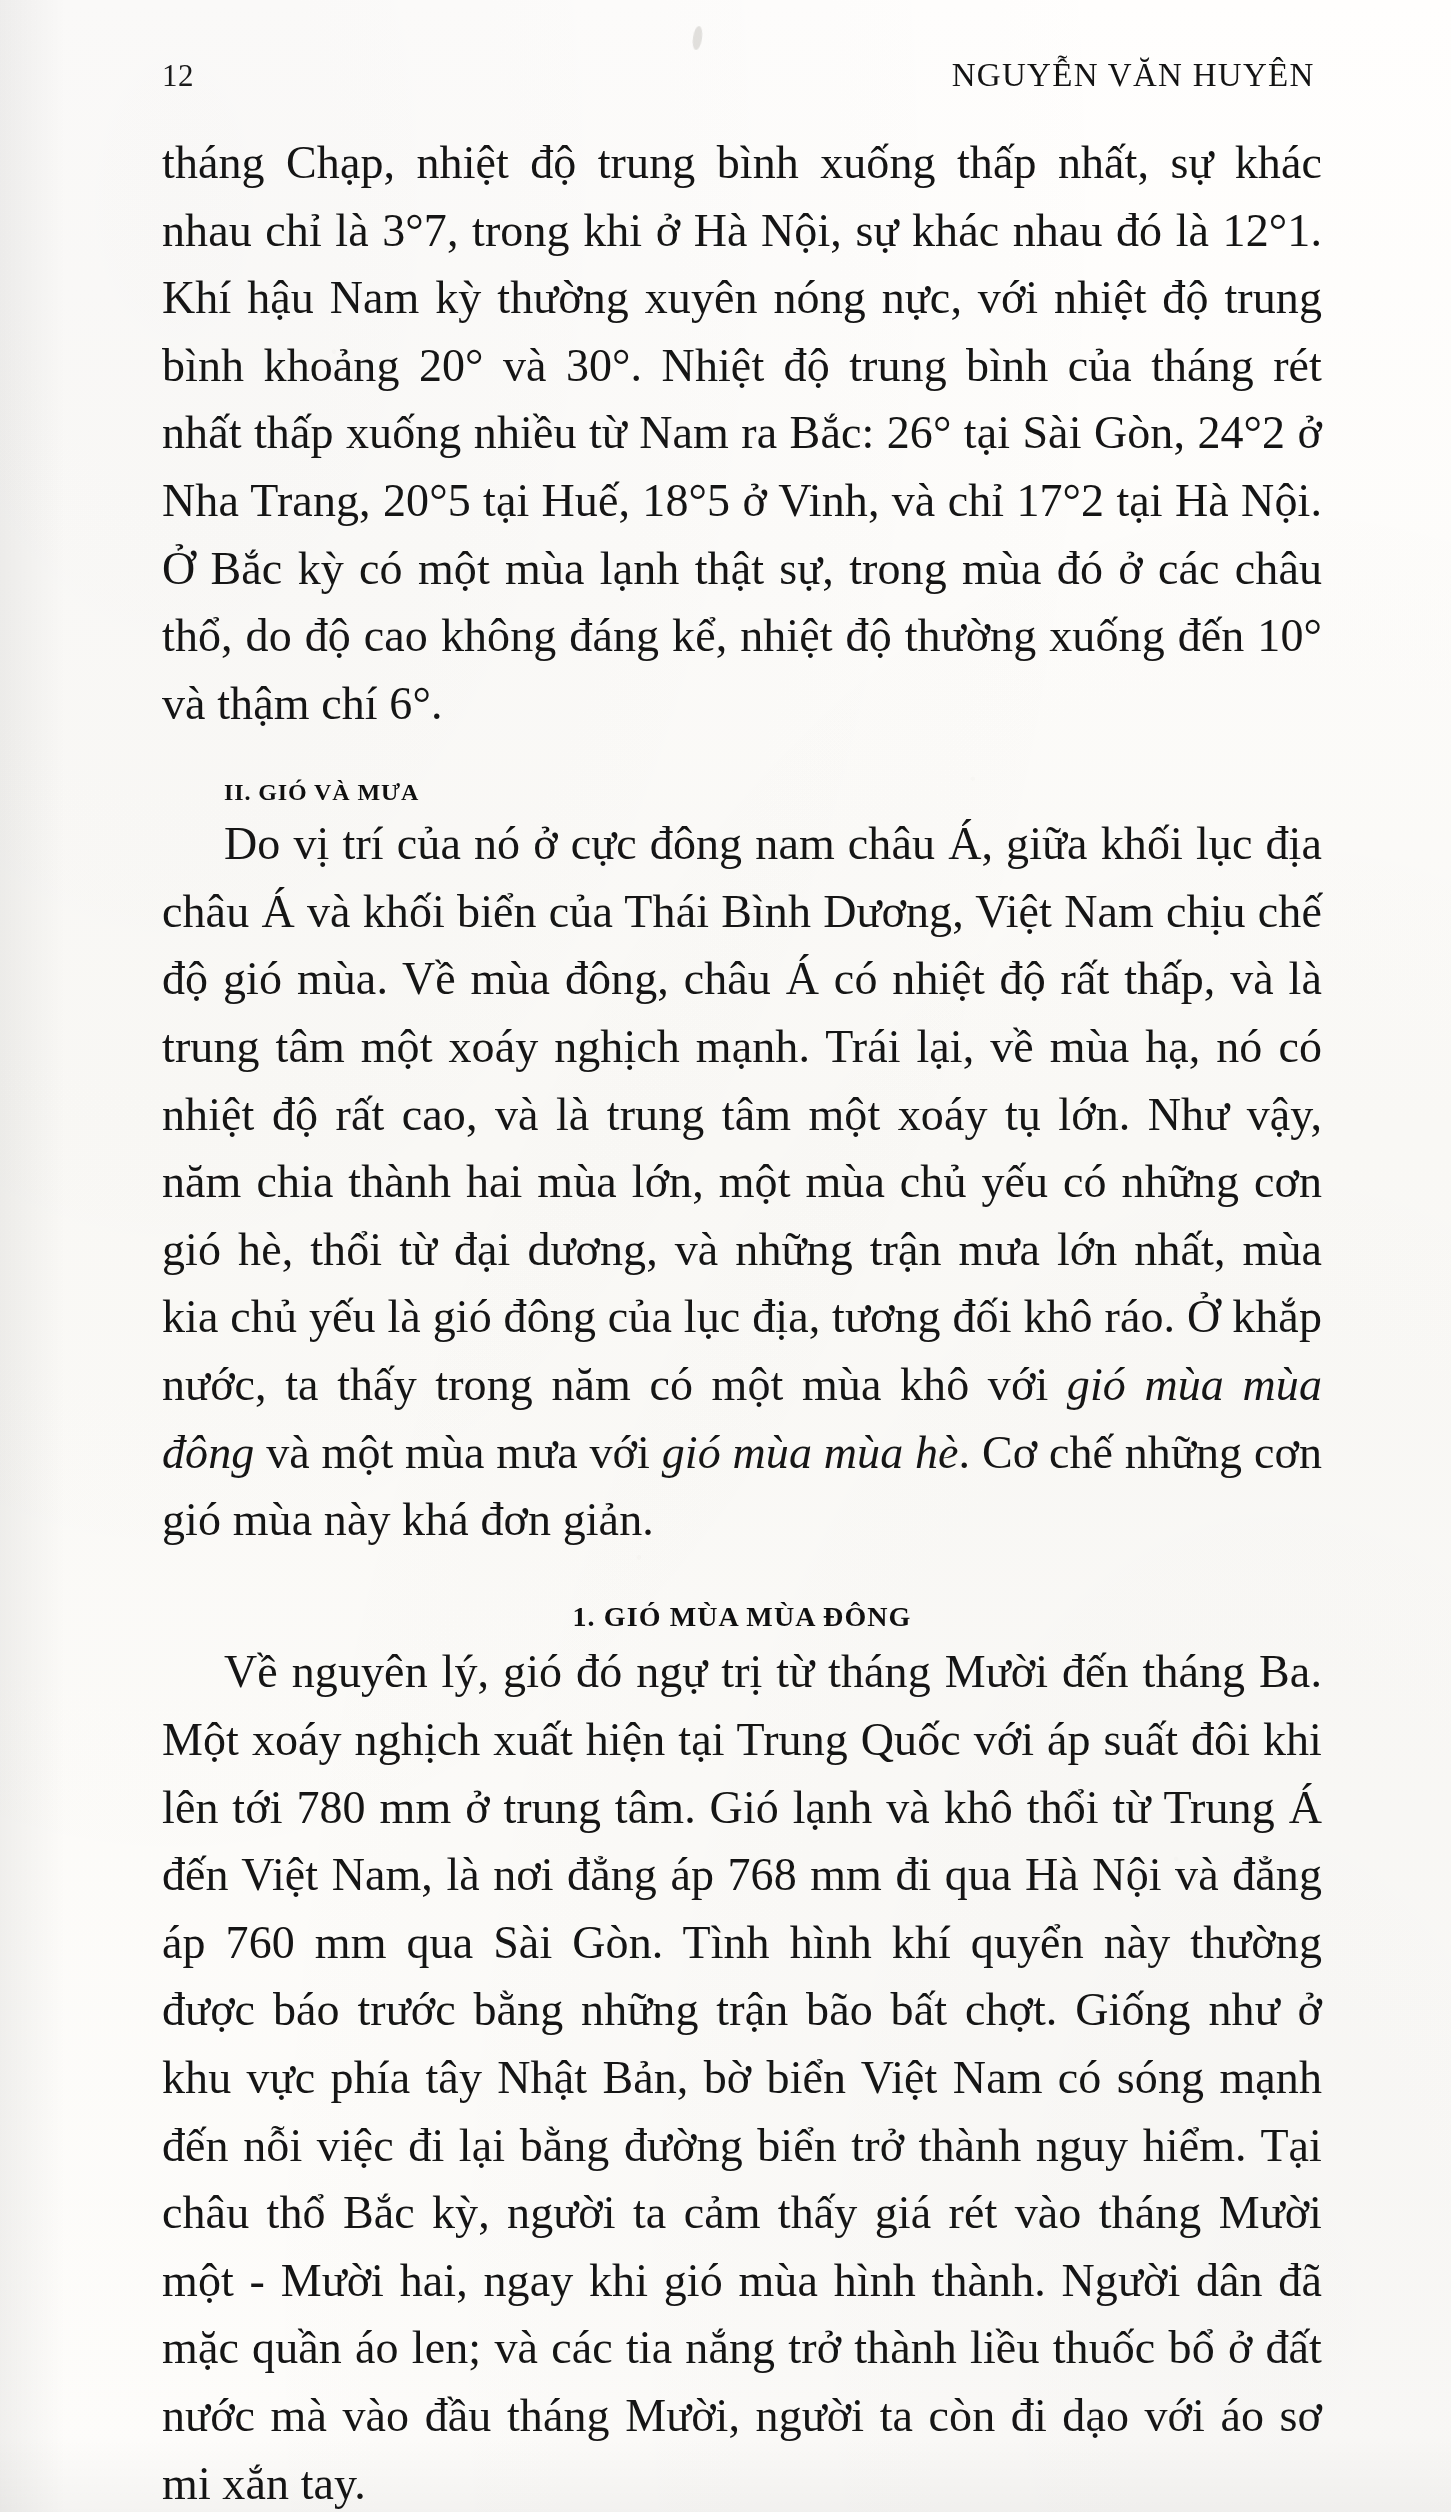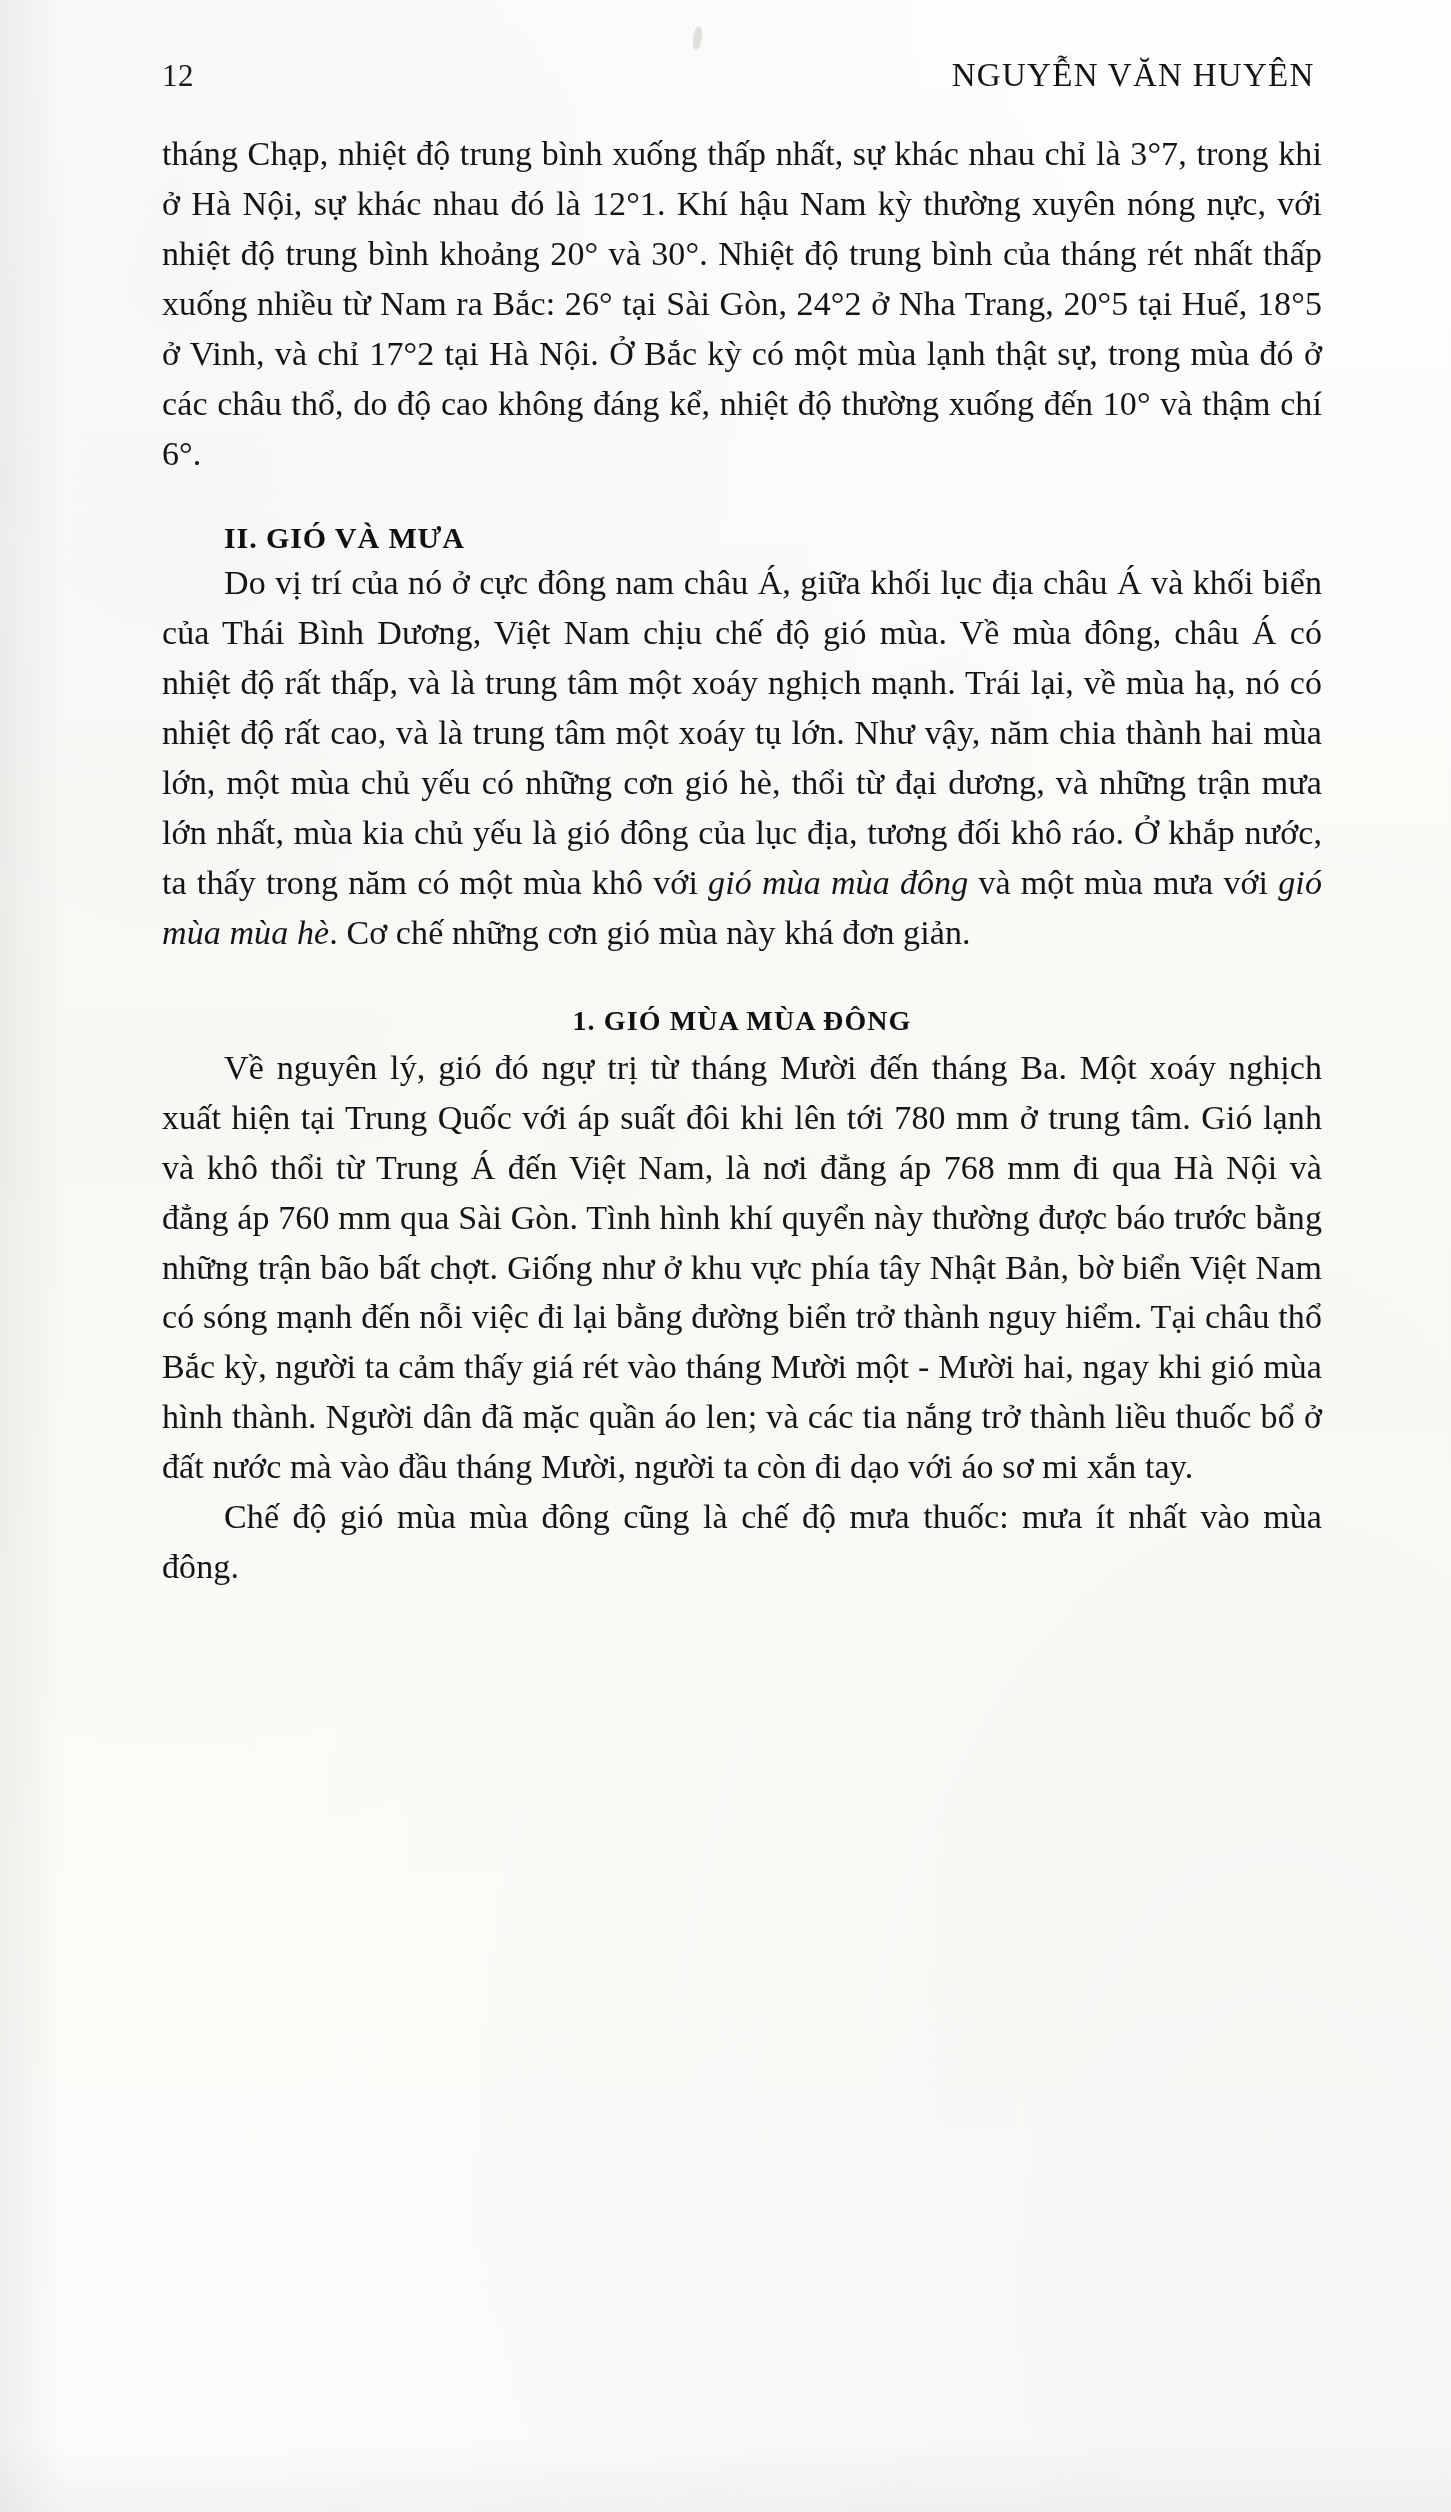--- a/index.html
+++ b/index.html
@@ -57,34 +57,34 @@
   }
   .head-title {
     font-size: 33px;
     letter-spacing: 1.3px;
     color: #141414;
     padding-right: 7.3px;
     transform: scaleY(1.04);
   }
   p.body-text {
     margin: 0;
-    font-size: 34px;
+    font-size: 46px;
     line-height: 1.47;
     text-align: justify;
     text-justify: inter-word;
     color: #151515;
     letter-spacing: 0.1px;
     font-family: Liberation Serif, serif;
   }
   p.indent {
     text-indent: 62px;
   }
   .sec-head {
     margin: 42px 0 3.6px 0;
-    font-size: 30px;
+    font-size: 24px;
     font-weight: bold;
     letter-spacing: 0.9px;
     padding-left: 62px;
     color: #101010;
   }
   .sub-head {
     margin: 47px 0 5.5px 0;
     font-size: 28px;
     font-weight: bold;
     letter-spacing: 1.1px;

